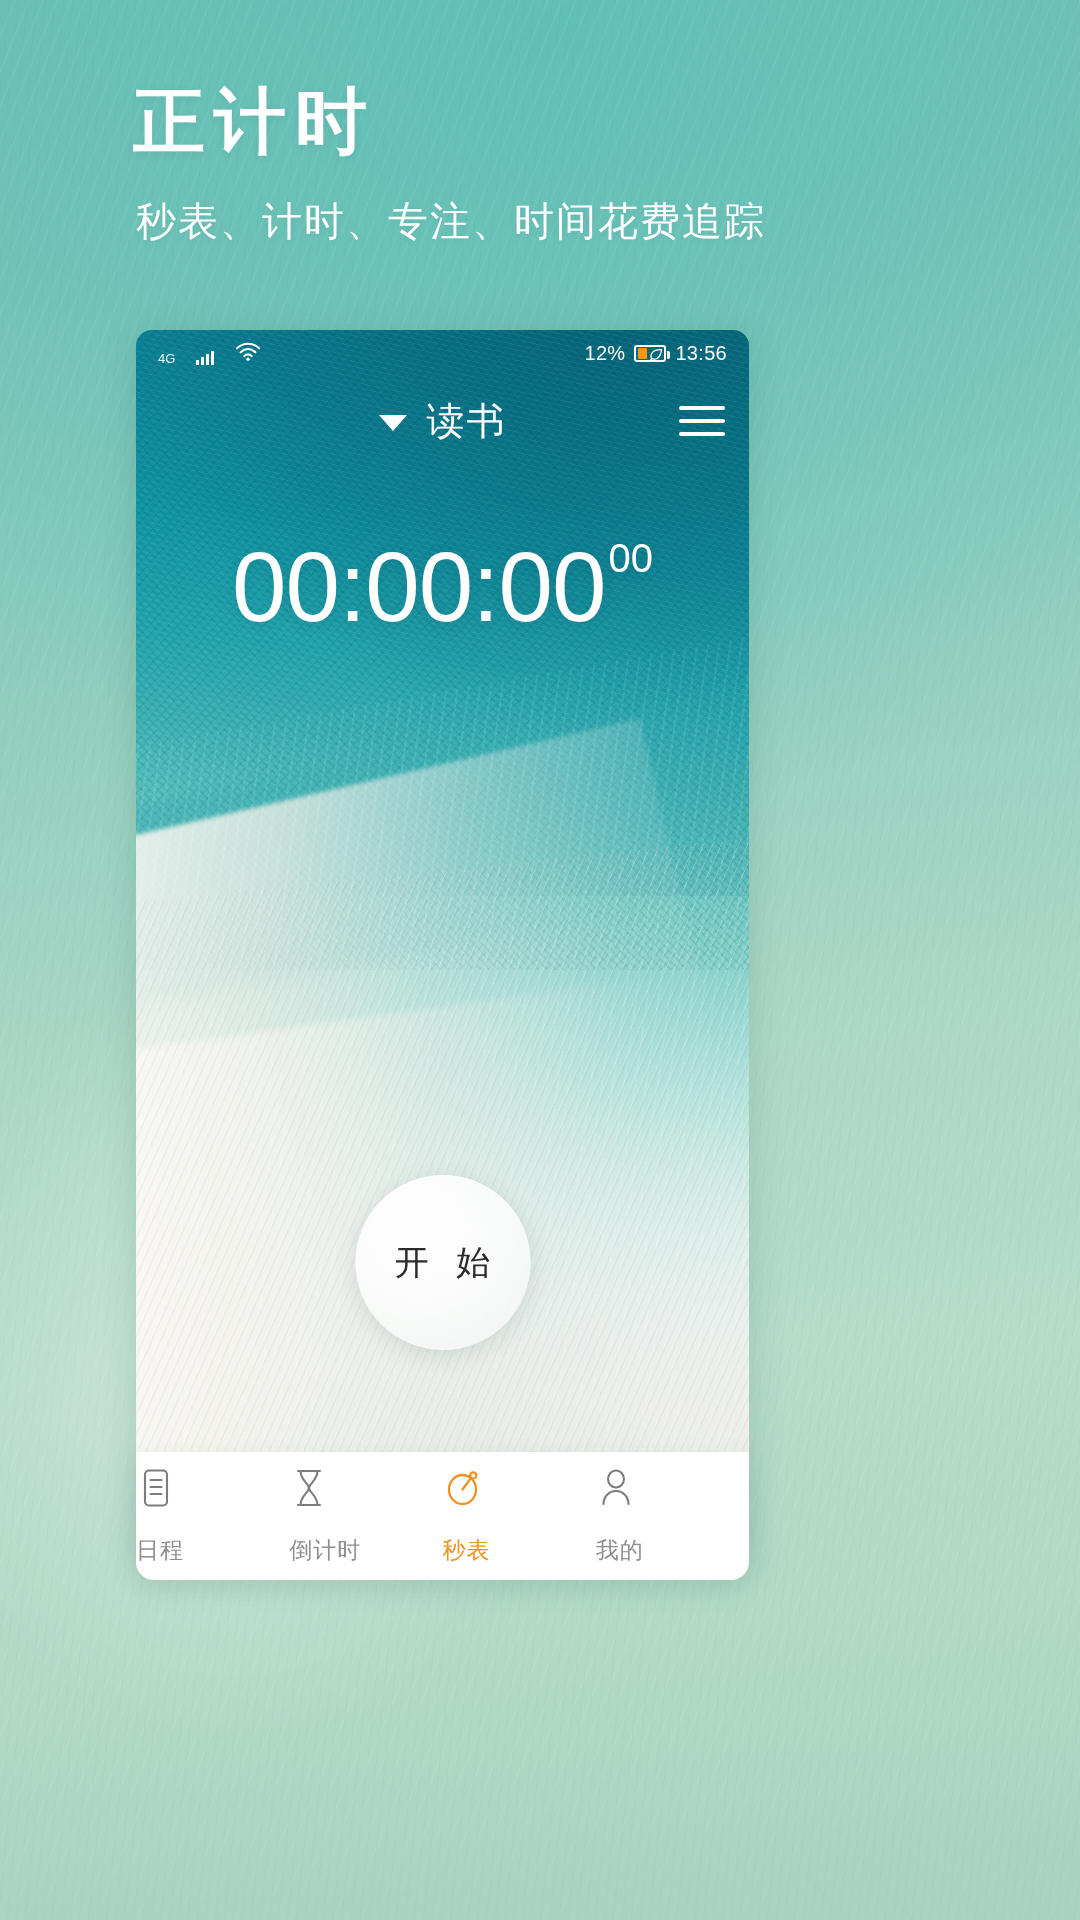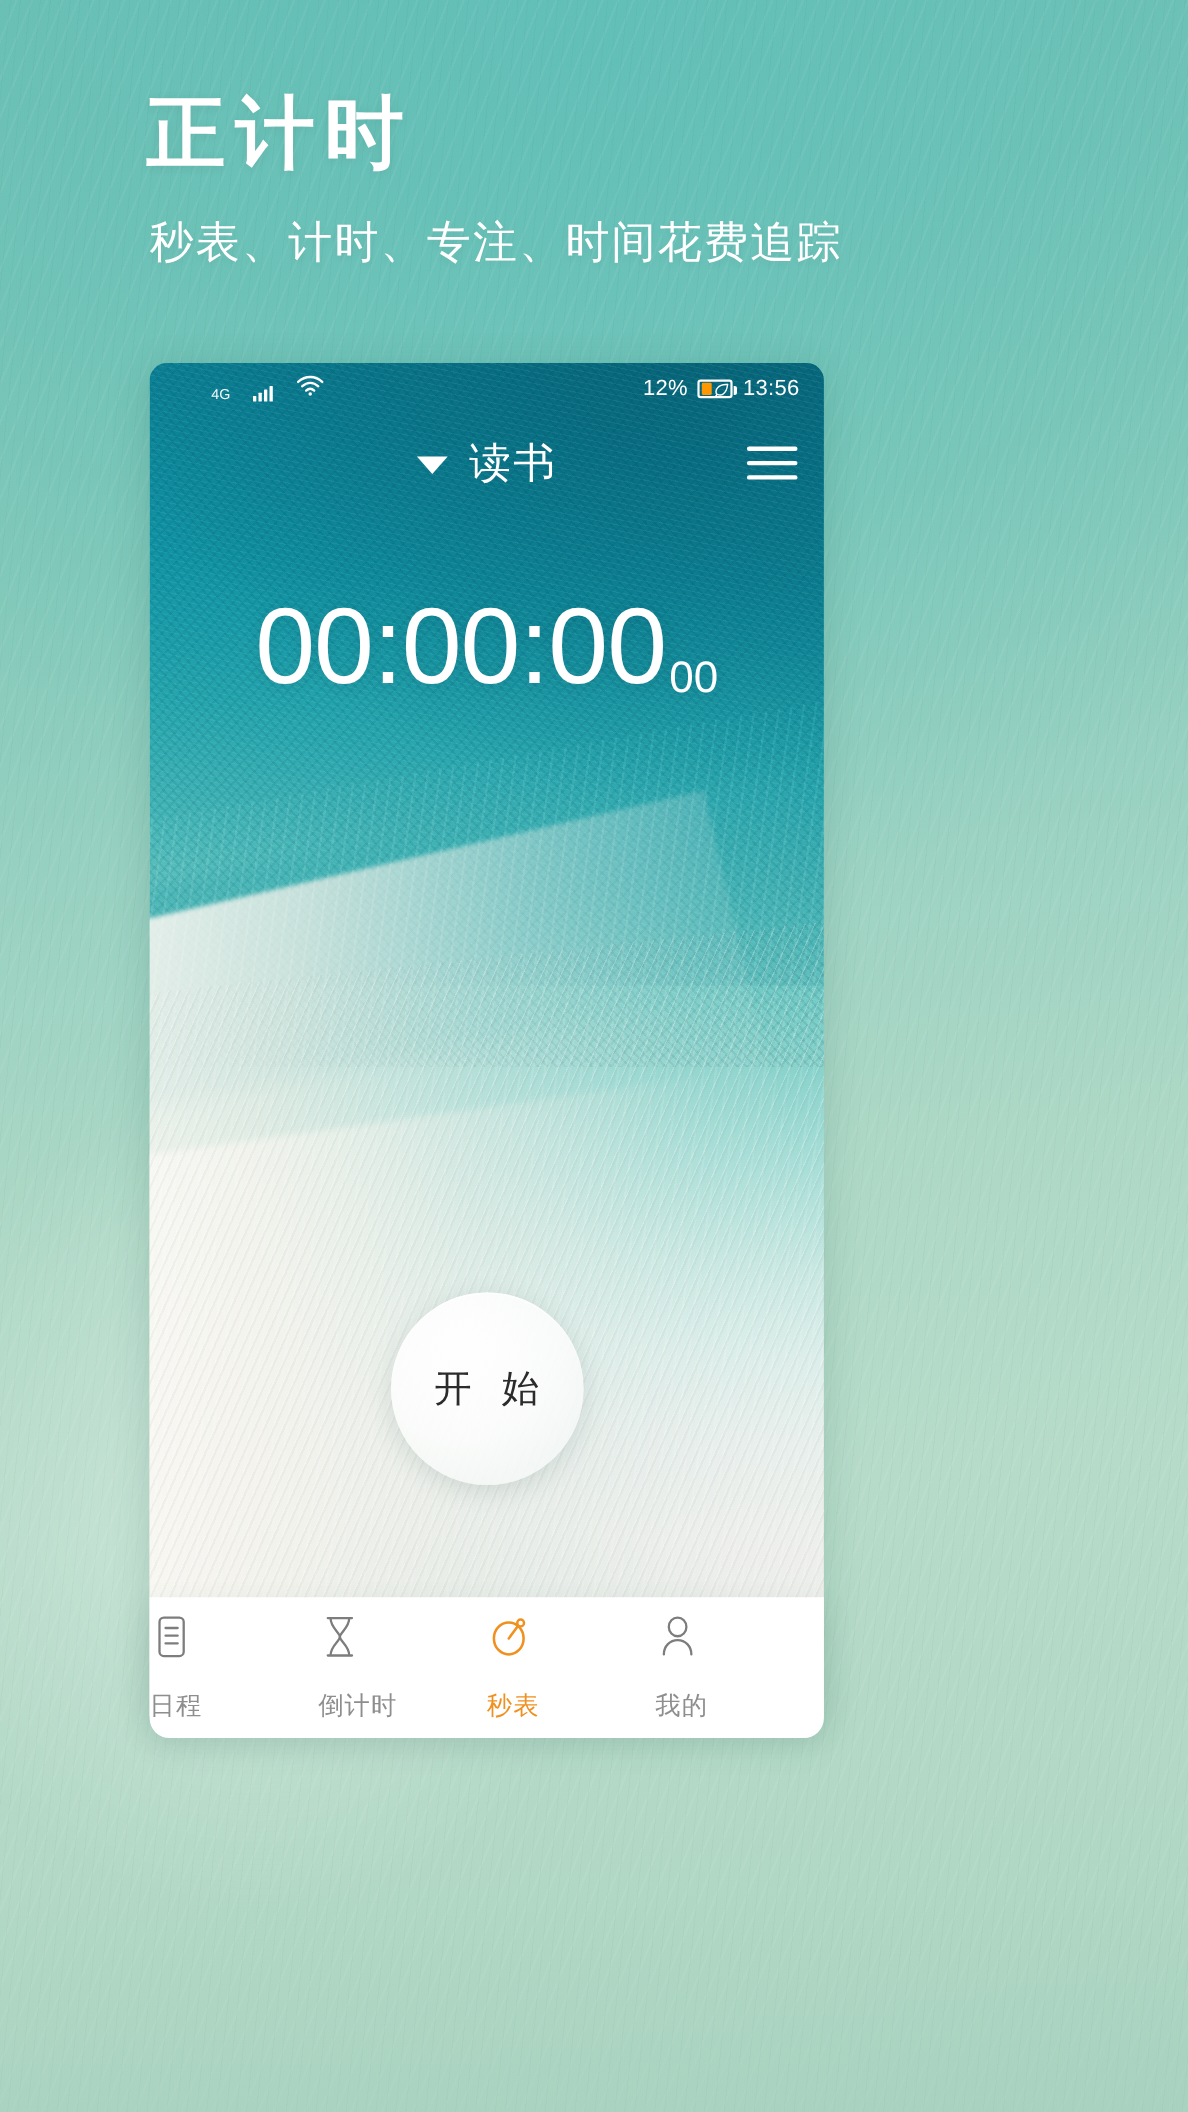--- a/index.html
+++ b/index.html
@@ -149,21 +149,21 @@
     background:linear-gradient(100deg, rgba(22,150,160,.30), rgba(60,180,180,.10) 55%, rgba(60,180,180,0));
     transform:rotate(-11deg); filter:blur(8px);
   }
 
   
   #statusbar{
     position:absolute; left:0; top:0; width:100%; height:46px;
     display:flex; align-items:center; justify-content:space-between;
     padding:0 22px; color:#fff; z-index:6;
   }
-  .sb-left{ display:flex; align-items:flex-end; gap:21px;margin-left:34px; }
+  .sb-left{ display:flex; align-items:flex-end; gap:21px; }
   .sb-right{ display:flex; align-items:center; gap:9px; }
   #net-label{ font-size:13px; line-height:1; opacity:.95; letter-spacing:0; }
   .bars{ display:flex; align-items:flex-end; gap:2px; height:15px; }
   .bars i{ display:block; width:3px; background:#fff; border-radius:.5px; }
   .bars i:nth-child(1){ height:5px; }
   .bars i:nth-child(2){ height:8px; }
   .bars i:nth-child(3){ height:11px; }
   .bars i:nth-child(4){ height:14px; }
   #battery-pct{ font-size:20px; letter-spacing:.3px; }
   #clock{ font-size:20px; letter-spacing:.3px; }
@@ -199,21 +199,21 @@
   #menu-button{
     position:absolute; right:24px; top:12px;
     width:46px; height:38px; display:flex; flex-direction:column; justify-content:space-between;
     padding:4px 0; cursor:pointer;
   }
   #menu-button span{ display:block; height:4px; background:#fff; border-radius:2px; }
 
   
   #timer-wrap{
     position:absolute; left:0; right:0; top:208px;
-    display:flex; align-items:flex-end; justify-content:center;
+    display:flex; align-items:flex-start; justify-content:center;
     color:#fff; z-index:5;
   }
   #timer-main{
     font-size:98px; font-weight:400; letter-spacing:-1px; line-height:1;
     text-shadow:0 2px 14px rgba(0,40,50,.12);
   }
   #timer-cs{
     font-size:40px; font-weight:400; line-height:1; margin-left:3px;
     text-shadow:0 2px 10px rgba(0,40,50,.12);
   }

